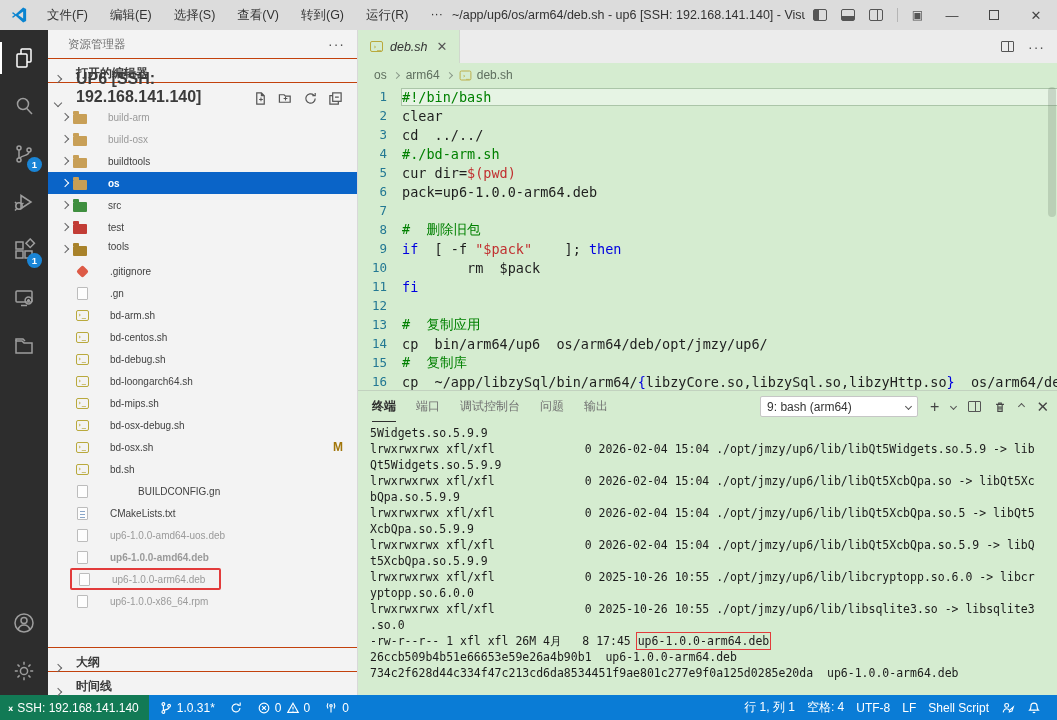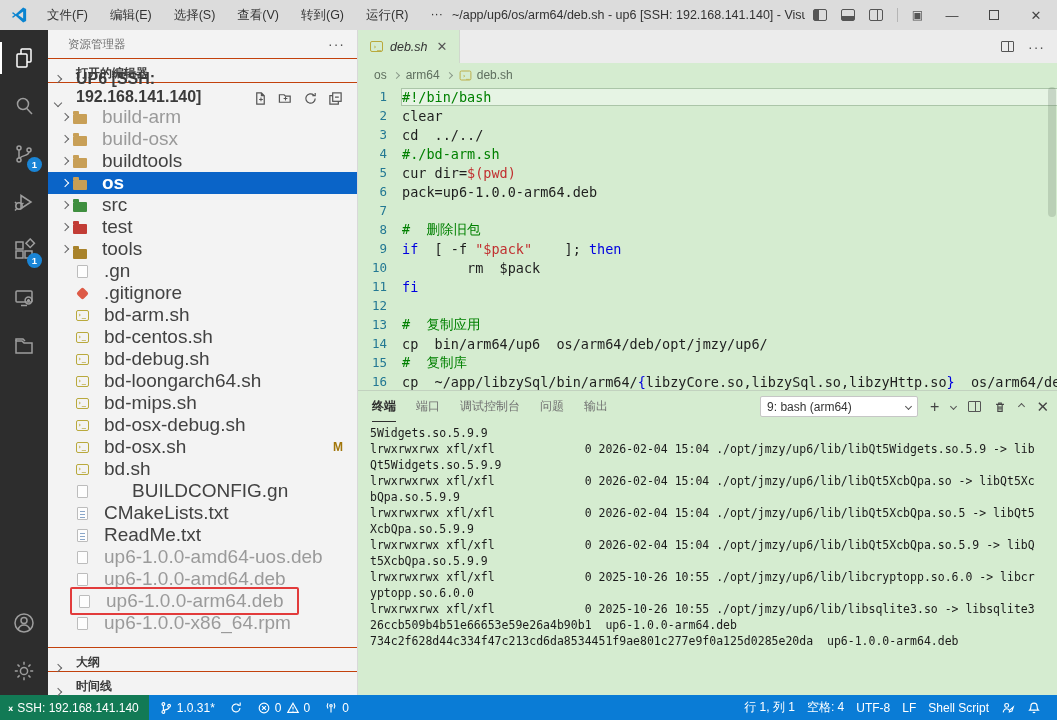--- a/index.html
+++ b/index.html
@@ -45,21 +45,21 @@
   .sb-sec { height:24px; flex:none; display:flex; align-items:flex-end; gap:12px; padding:0 8px 0 4px; font-weight:bold; font-size:12px; color:#3b3b3b; border-top:1px solid #c2410c; }
   .sb-sec .grow { flex:1; }
   .sb-actions { display:flex; gap:10px; align-items:center; padding-right:6px; }
   .sb-actions svg { width:15px; height:15px; stroke:#555; fill:none; stroke-width:1.3; }
   .chv { width:6px; height:6px; border-right:1.4px solid #646465; border-bottom:1.4px solid #646465; transform:rotate(-45deg); flex:none; margin:0 3px; }
   .chv.dn { transform:rotate(45deg); }
   .tree { flex:1; min-height:0; overflow:hidden; }
   .tree-row { height:22px; display:flex; align-items:center; padding-left:14px; cursor:default; }
   .tree-row .chv { margin:0 4px 0 0; }
   .tree-row.nochev { padding-left:26px; }
-  .tree-label { margin-left:14px; white-space:nowrap; font-size:19px; color:#424242; }
+  .tree-label { margin-left:20px; white-space:nowrap; font-size:10px; color:#424242; }
   .tree-row.muted .tree-label { color:#9a9a9a; }
   .tree-row.selected { background:#0a64c8; }
   .tree-row.selected .tree-label { color:#fff; font-weight:bold; }
   .tree-row.selected .chv { border-color:#fff; }
   .tree-row .grow { flex:1; }
   .gitbadge { color:#a1760a; font-size:12px; font-weight:bold; padding-right:14px; }
   .annot { display:flex; align-items:center; border:2px solid #e23b3b; border-radius:2px; padding:1px 14px 1px 4px; margin-left:-4px; }
 
   
   .ic { width:16px; height:16px; flex:none; display:flex; align-items:center; justify-content:center; position:relative; }
@@ -324,49 +324,49 @@
             <span style="display: flex; align-items: center;">
               <span class="ic">
                 <span class="fold red"></span>
               </span>
               <span class="tree-label">test</span>
             </span>
             <span class="grow"></span>
           </div>
           <div class="tree-row">
             <span class="chv"></span>
-            <span style="display: flex; align-items: flex-end;">
+            <span style="display: flex; align-items: flex-start;">
               <span class="ic">
                 <span class="fold tools"></span>
               </span>
               <span class="tree-label">tools</span>
             </span>
             <span class="grow"></span>
           </div>
           <div class="tree-row nochev">
             <span style="display: flex; align-items: center;">
               <span class="ic">
+                <span class="ic-git"></span>
+              </span>
+              <span class="tree-label">.gitignore</span>
+            </span>
+            <span class="grow"></span>
+          </div>
+          <div class="tree-row nochev">
+            <span style="display: flex; align-items: center;">
+              <span class="ic">
                 <span class="ic-file"></span>
               </span>
               <span class="tree-label">.gn</span>
             </span>
             <span class="grow"></span>
           </div>
           <div class="tree-row nochev">
             <span style="display: flex; align-items: center;">
               <span class="ic">
-                <span class="ic-git"></span>
-              </span>
-              <span class="tree-label">.gitignore</span>
-            </span>
-            <span class="grow"></span>
-          </div>
-          <div class="tree-row nochev">
-            <span style="display: flex; align-items: center;">
-              <span class="ic">
                 <span class="ic-shell">›_</span>
               </span>
               <span class="tree-label">bd-arm.sh</span>
             </span>
             <span class="grow"></span>
           </div>
           <div class="tree-row nochev">
             <span style="display: flex; align-items: center;">
               <span class="ic">
                 <span class="ic-shell">›_</span>
@@ -441,40 +441,31 @@
           </div>
           <div class="tree-row nochev">
             <span style="display: flex; align-items: center;">
               <span class="ic">
                 <span class="ic-text"></span>
               </span>
               <span class="tree-label">CMakeLists.txt</span>
             </span>
             <span class="grow"></span>
           </div>
-          <div class="tree-row nochev">
-            <span style="display: flex; align-items: center;">
-              <span class="ic">
-                <span class="ic-text"></span>
-              </span>
-              <span class="tree-label">ReadMe.txt</span>
-            </span>
-            <span class="grow"></span>
-          </div>
           <div class="tree-row nochev muted">
             <span style="display: flex; align-items: center;">
               <span class="ic">
                 <span class="ic-file"></span>
               </span>
               <span class="tree-label">up6-1.0.0-amd64-uos.deb</span>
             </span>
             <span class="grow"></span>
           </div>
           <div class="tree-row nochev muted">
-            <span style="display: flex; align-items: center;">
+            <span style="display: flex; align-items: center; font-weight: bold;">
               <span class="ic">
                 <span class="ic-file"></span>
               </span>
               <span class="tree-label">up6-1.0.0-amd64.deb</span>
             </span>
             <span class="grow"></span>
           </div>
           <div class="tree-row nochev muted">
             <span class="annot" style="display: flex; align-items: center;">
               <span class="ic">
@@ -584,20 +575,22 @@
             <div class="tline">Qt5Widgets.so.5.9.9</div>
             <div class="tline">lrwxrwxrwx xfl/xfl             0 2026-02-04 15:04 ./opt/jmzy/up6/lib/libQt5XcbQpa.so -&gt; libQt5Xc</div>
             <div class="tline">bQpa.so.5.9.9</div>
             <div class="tline">lrwxrwxrwx xfl/xfl             0 2026-02-04 15:04 ./opt/jmzy/up6/lib/libQt5XcbQpa.so.5 -&gt; libQt5</div>
             <div class="tline">XcbQpa.so.5.9.9</div>
             <div class="tline">lrwxrwxrwx xfl/xfl             0 2026-02-04 15:04 ./opt/jmzy/up6/lib/libQt5XcbQpa.so.5.9 -&gt; libQ</div>
             <div class="tline">t5XcbQpa.so.5.9.9</div>
             <div class="tline">lrwxrwxrwx xfl/xfl             0 2025-10-26 10:55 ./opt/jmzy/up6/lib/libcryptopp.so.6.0 -&gt; libcr</div>
             <div class="tline">yptopp.so.6.0.0</div>
             <div class="tline">lrwxrwxrwx xfl/xfl             0 2025-10-26 10:55 ./opt/jmzy/up6/lib/libsqlite3.so -&gt; libsqlite3</div>
+            <div class="tline">.so.0</div>
+            <div class="tline"><span>-rw-r--r-- 1 xfl xfl 26M 4月   8 17:45 </span><span class="tbox">up6-1.0.0-arm64.deb</span></div>
             <div class="tline">26ccb509b4b51e66653e59e26a4b90b1  up6-1.0.0-arm64.deb</div>
             <div class="tline">734c2f628d44c334f47c213cd6da8534451f9ae801c277e9f0a125d0285e20da  up6-1.0.0-arm64.deb</div>
           </div>
       </div>
     </div>
   </div>
 
   <div class="statusbar">
     <div class="sb-remote">
       <span class="remote-ic">›‹</span>

